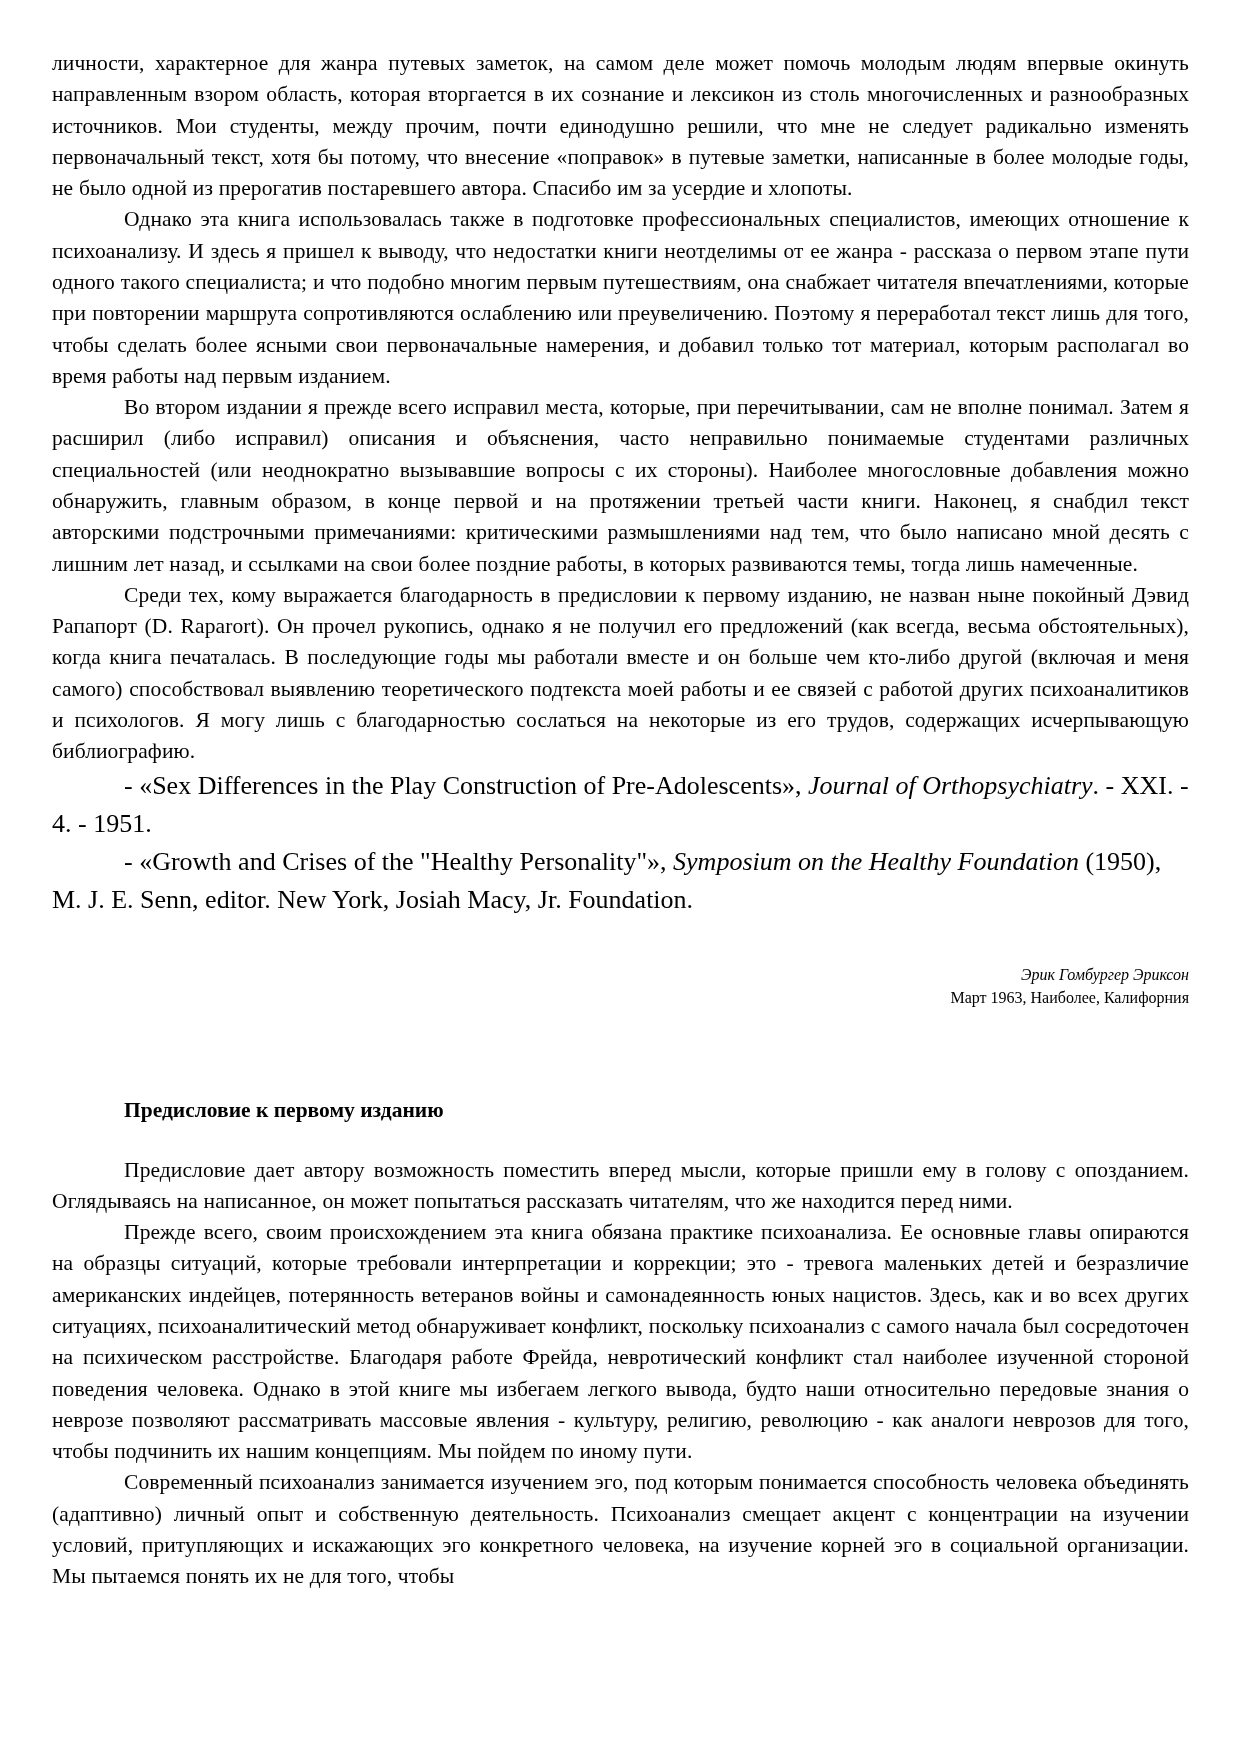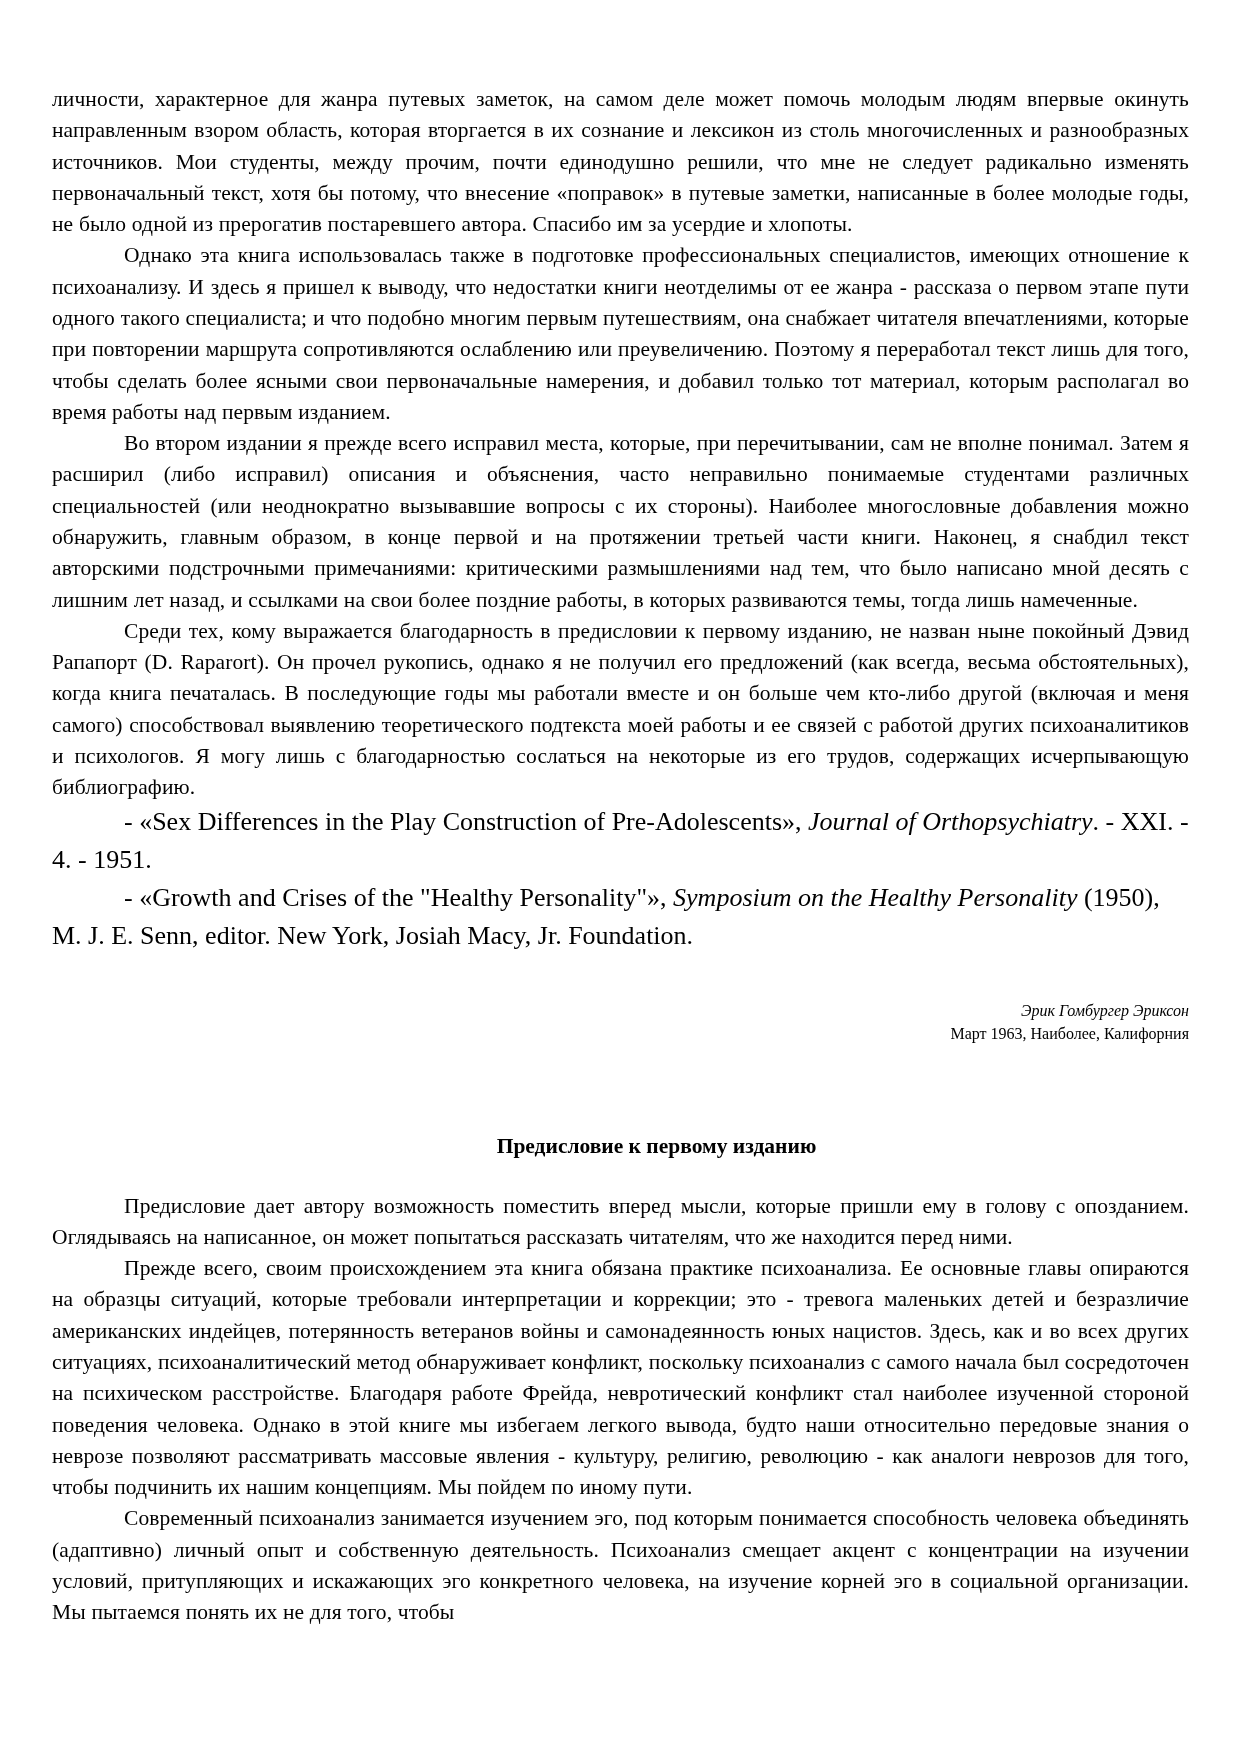--- a/index.html
+++ b/index.html
@@ -15,21 +15,20 @@
     color: #000000;
     -webkit-font-smoothing: antialiased;
   }
   .page {
     position: relative;
     box-sizing: border-box;
     width: 1241px;
     height: 1575px;
     padding: 48px 52px 40px 52px;
     background: #ffffff;
-    margin-top: 36px;
   }
   .body-text {
     font-size: 21.5px;
     line-height: 1.455;
     text-align: justify;
     text-justify: inter-word;
     letter-spacing: 0.1px;
     word-spacing: 0.2px;
     margin: 0;
   }
@@ -67,40 +66,40 @@
     display: block;
     font-style: normal;
   }
   .section-heading {
     margin-top: 86px;
     margin-bottom: 28px;
     margin-left: 72px;
     font-size: 21.5px;
     font-weight: bold;
     line-height: 1.455;
-    text-align: center;
+    text-align: left;
   }
 </style>
 </head>
 <body>
 
 <div class="page">
 
   <p class="body-text p-first">личности, характерное для жанра путевых заметок, на самом деле может помочь молодым людям впервые окинуть направленным взором область, которая вторгается в их сознание и лексикон из столь многочисленных и разнообразных источников. Мои студенты, между прочим, почти единодушно решили, что мне не следует радикально изменять первоначальный текст, хотя бы потому, что внесение «поправок» в путевые заметки, написанные в более молодые годы, не было одной из прерогатив постаревшего автора. Спасибо им за усердие и хлопоты.</p>
 
   <p class="body-text p-indent">Однако эта книга использовалась также в подготовке профессиональных специалистов, имеющих отношение к психоанализу. И здесь я пришел к выводу, что недостатки книги неотделимы от ее жанра - рассказа о первом этапе пути одного такого специалиста; и что подобно многим первым путешествиям, она снабжает читателя впечатлениями, которые при повторении маршрута сопротивляются ослаблению или преувеличению. Поэтому я переработал текст лишь для того, чтобы сделать более ясными свои первоначальные намерения, и добавил только тот материал, которым располагал во время работы над первым изданием.</p>
 
   <p class="body-text p-indent">Во втором издании я прежде всего исправил места, которые, при перечитывании, сам не вполне понимал. Затем я расширил (либо исправил) описания и объяснения, часто неправильно понимаемые студентами различных специальностей (или неоднократно вызывавшие вопросы с их стороны). Наиболее многословные добавления можно обнаружить, главным образом, в конце первой и на протяжении третьей части книги. Наконец, я снабдил текст авторскими подстрочными примечаниями: критическими размышлениями над тем, что было написано мной десять с лишним лет назад, и ссылками на свои более поздние работы, в которых развиваются темы, тогда лишь намеченные.</p>
 
   <p class="body-text p-indent">Среди тех, кому выражается благодарность в предисловии к первому изданию, не назван ныне покойный Дэвид Рапапорт (D. Raparort). Он прочел рукопись, однако я не получил его предложений (как всегда, весьма обстоятельных), когда книга печаталась. В последующие годы мы работали вместе и он больше чем кто-либо другой (включая и меня самого) способствовал выявлению теоретического подтекста моей работы и ее связей с работой других психоаналитиков и психологов. Я могу лишь с благодарностью сослаться на некоторые из его трудов, содержащих исчерпывающую библиографию.</p>
 
 
   <p class="cite-line"><span>- «Sex Differences in the Play Construction of Pre-Adolescents», </span><span class="it">Journal of Orthopsychiatry</span><span>. - XXI. - 4. - 1951.</span></p>
 
-  <p class="cite-line"><span>- «Growth and Crises of the "Healthy Personality"», </span><span class="it">Symposium on the Healthy Personality</span><span> (1950), M. J. E. Senn, editor. New York, Josiah Macy, Jr. Foundation.</span></p>
+  <p class="cite-line"><span>- «Growth and Crises of the "Healthy Personality"», </span><span class="it">Symposium on the Healthy Foundation</span><span> (1950), M. J. E. Senn, editor. New York, Josiah Macy, Jr. Foundation.</span></p>
 
   <div class="signature-block">
     <span class="signature-name">Эрик Гомбургер Эриксон</span>
     <span class="signature-date">Март 1963, Наиболее, Калифорния</span>
   </div>
 
   <h2 class="section-heading">Предисловие к первому изданию</h2>
 
   <p class="body-text p-indent">Предисловие дает автору возможность поместить вперед мысли, которые пришли ему в голову с опозданием. Оглядываясь на написанное, он может попытаться рассказать читателям, что же находится перед ними.</p>
 

